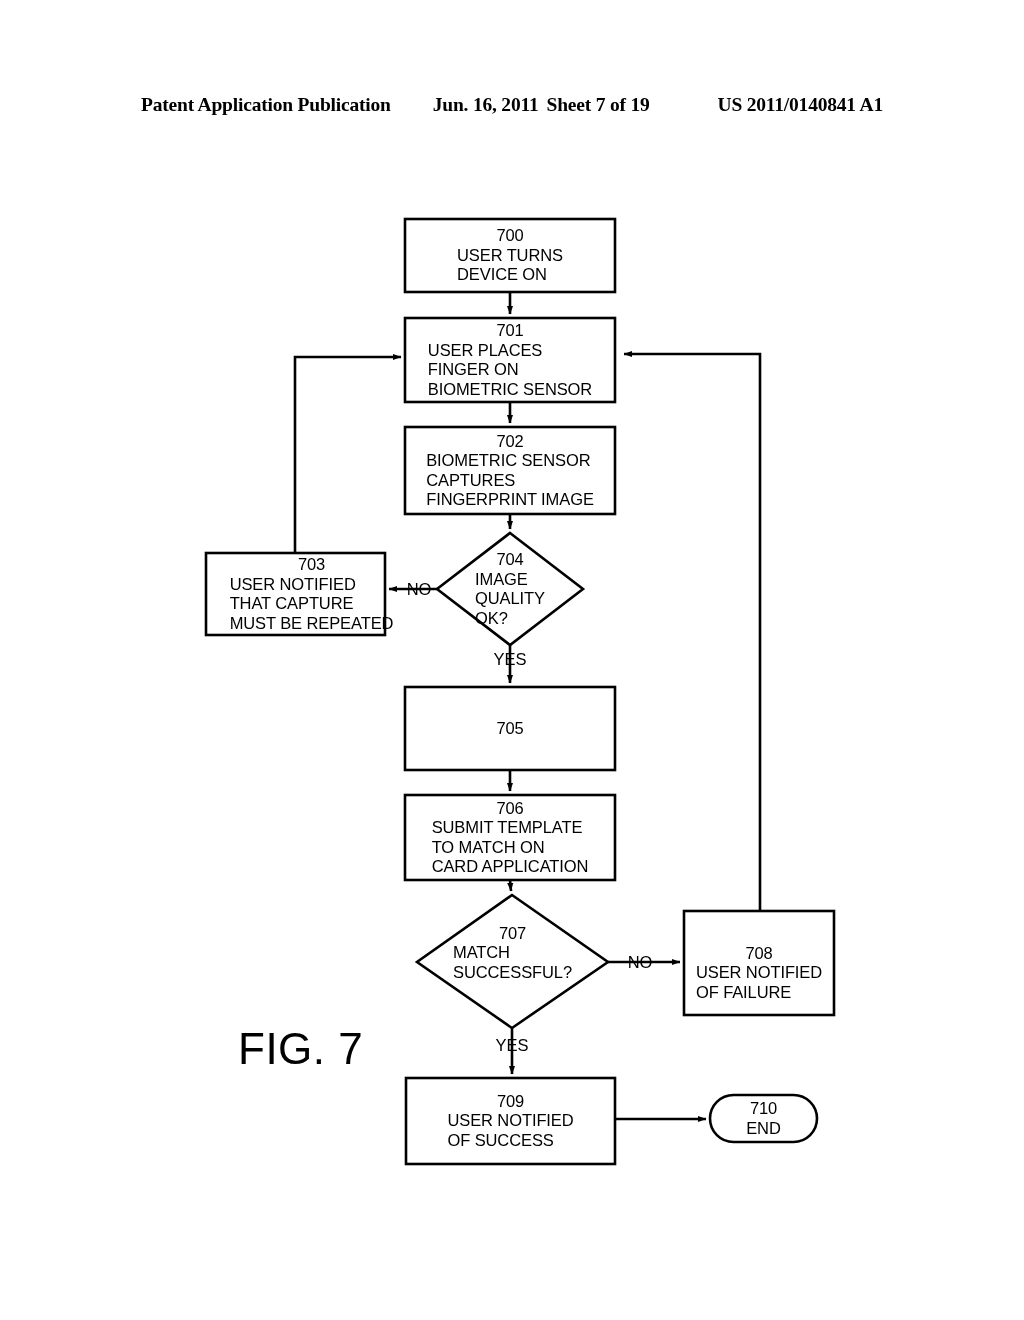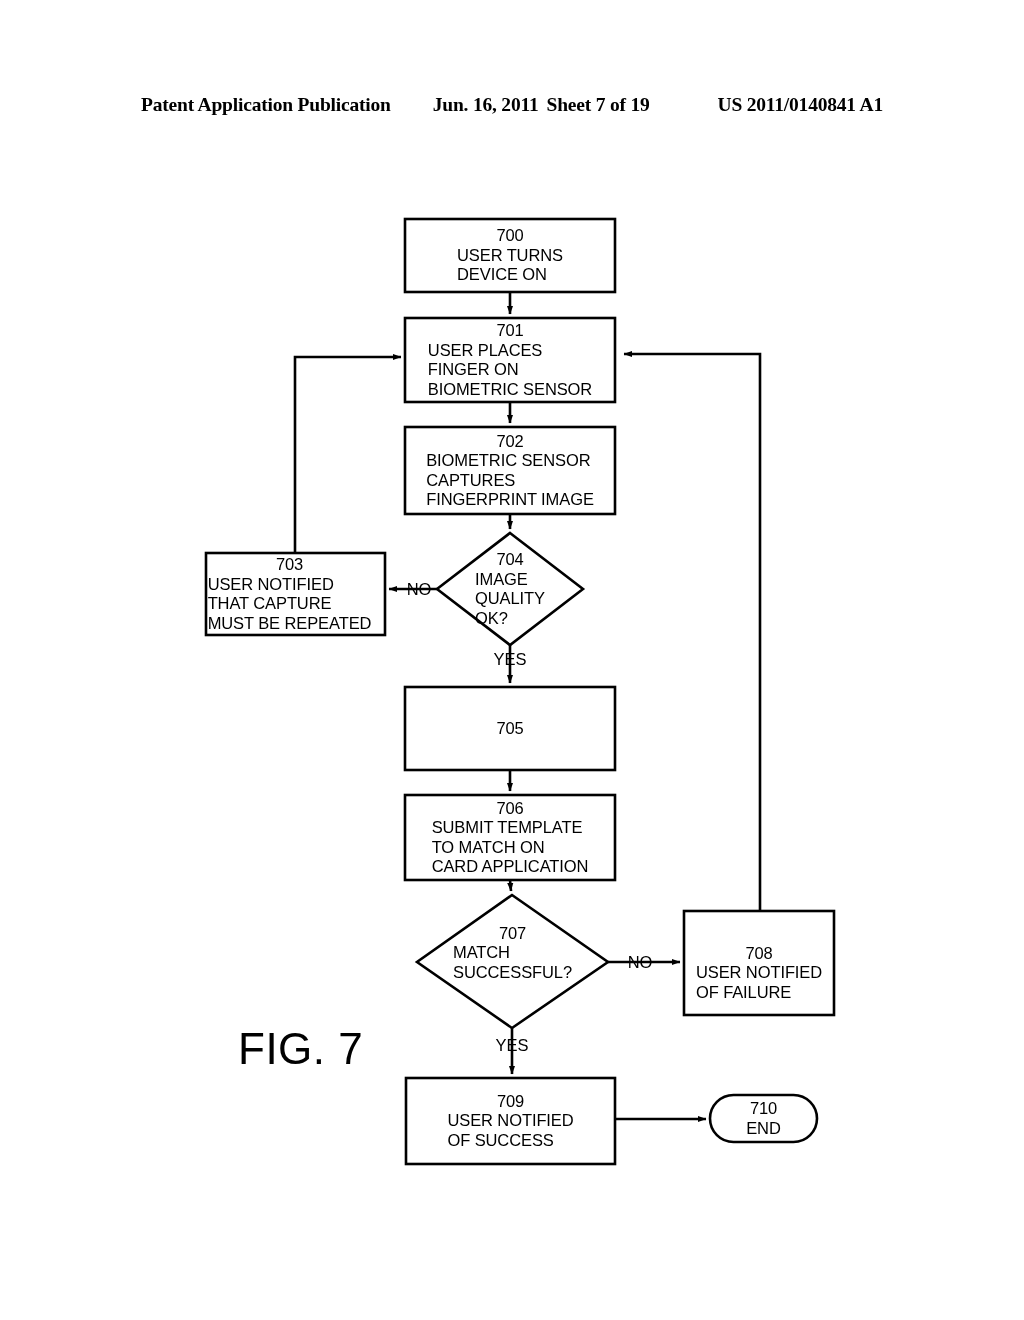--- a/index.html
+++ b/index.html
@@ -177,21 +177,21 @@
 BIOMETRIC SENSOR</span>
   </div>
 
   <div class="node-text" style="left:405px; top:427px; width:210px; height:87px;">
     <span class="ref">702</span>
     <span class="body">BIOMETRIC SENSOR
 CAPTURES
 FINGERPRINT IMAGE</span>
   </div>
 
-  <div class="node-text" style="left:200px; top:553px; width:179px; height:82px;">
+  <div class="node-text" style="left:206px; top:553px; width:179px; height:82px;padding-left:16px;">
     <span class="ref">703</span>
     <span class="body">USER NOTIFIED
 THAT CAPTURE
 MUST BE REPEATED</span>
   </div>
 
   <div class="node-text" style="left:437px; top:543px; width:146px; height:92px;">
     <span class="ref">704</span>
     <span class="body">IMAGE
 QUALITY

